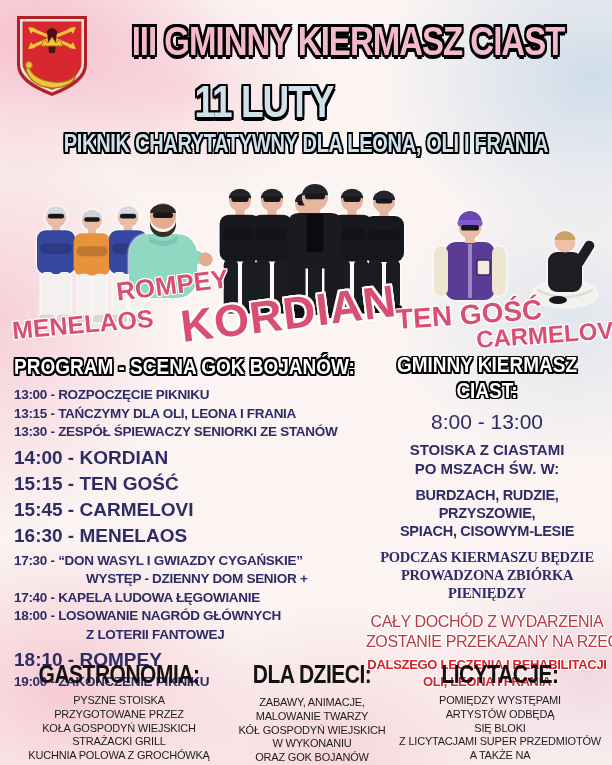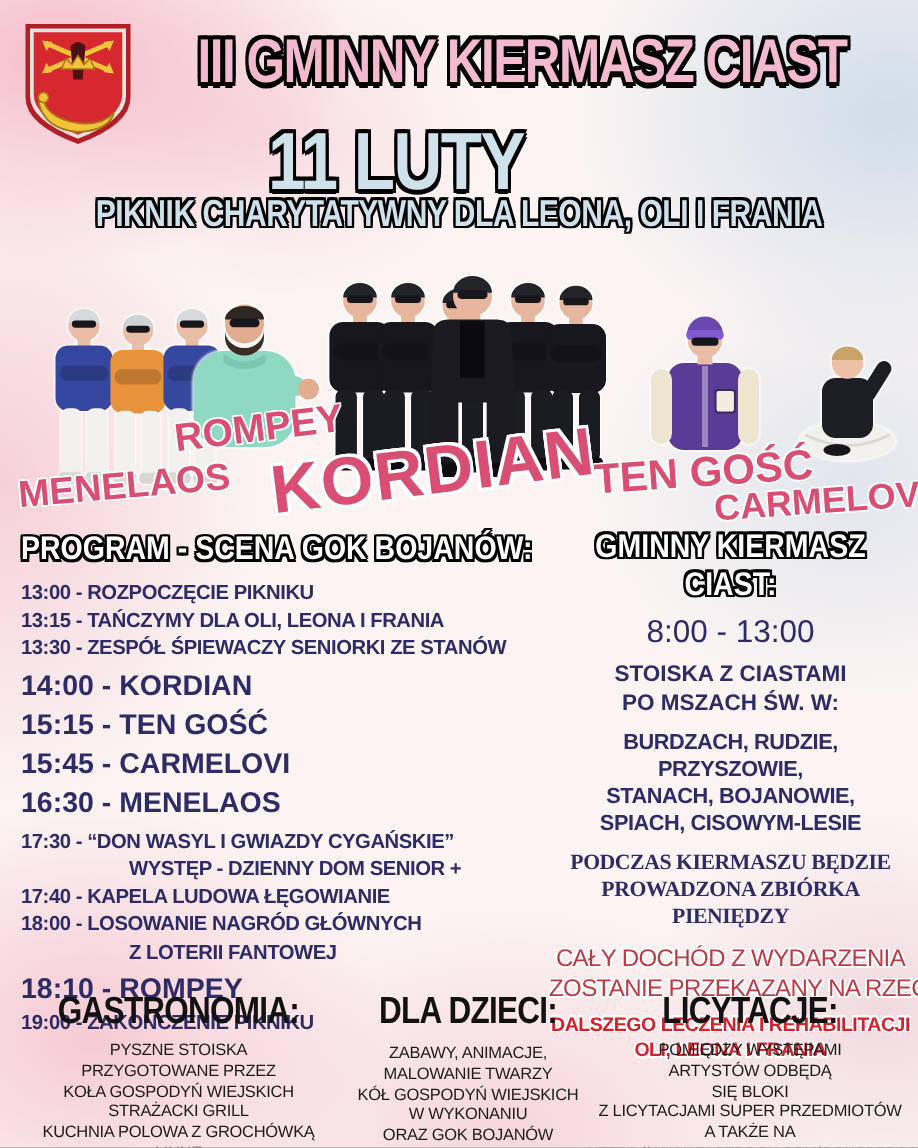--- a/index.html
+++ b/index.html
@@ -21,21 +21,21 @@
   .oB{ text-shadow:-2px -2px 0 #000,-2px 0 0 #000,-2px 2px 0 #000,0 -2px 0 #000,0 2px 0 #000,2px -2px 0 #000,2px 0 0 #000,2px 2px 0 #000,0 3px 0 #000; }
   .oBs{ text-shadow:-1.5px -1.5px 0 #000,-1.5px 0 0 #000,-1.5px 1.5px 0 #000,0 -1.5px 0 #000,0 1.5px 0 #000,1.5px -1.5px 0 #000,1.5px 0 0 #000,1.5px 1.5px 0 #000; }
   .oW{ text-shadow:-2px -2px 0 #fff,-2px 0 0 #fff,-2px 2px 0 #fff,0 -2px 0 #fff,0 2px 0 #fff,2px -2px 0 #fff,2px 0 0 #fff,2px 2px 0 #fff; }
   .oWs{ text-shadow:-1px -1px 0 #fff,-1px 0 0 #fff,-1px 1px 0 #fff,0 -1px 0 #fff,0 1px 0 #fff,1px -1px 0 #fff,1px 0 0 #fff,1px 1px 0 #fff; }
 
   .crest{position:absolute;left:14px;top:13px;width:76px;height:86px;}
   .hdr-title{position:absolute;left:92px;top:22px;width:512px;text-align:center;
     font-size:33px;font-weight:bold;letter-spacing:-1px;color:#f3b9cf;}
   .hdr-title span{display:inline-block;transform:scaleY(1.25);}
   .hdr-date{position:absolute;left:0;top:82px;width:528px;text-align:center;
-    font-size:45px;font-weight:bold;letter-spacing:-1px;color:#cfe2ec;}
+    font-size:37px;font-weight:bold;letter-spacing:-1px;color:#cfe2ec;}
   .hdr-date span{display:inline-block;transform:scaleY(1.2);}
   .hdr-sub{position:absolute;left:0;top:132px;width:572px;text-align:center;
     font-size:20px;font-weight:bold;letter-spacing:-0.3px;color:#cfe2ec;margin-left:20px;}
   .hdr-sub span{display:inline-block;transform:scaleY(1.25);}
 
   .artists{position:absolute;left:0;top:168px;width:612px;height:185px;}
   .band{filter:drop-shadow(0 0 1px #fff) drop-shadow(0 0 1px #fff);}
   .fA{--skin:#e9bda6;--hair:#d8dbde;--top:#35479e;--pants:#f3f1ef;--shoe:#d9d7d4;}
   .fB{--skin:#e9bda6;--hair:#cfd2d6;--top:#e8923c;--pants:#f3f1ef;--shoe:#d9d7d4;}
   .fK{--skin:#e6b69e;--hair:#23232a;--top:#17171d;--pants:#1b1b22;--shoe:#0e0e12;}
@@ -206,21 +206,20 @@
       <div class="prog-row">19:00 - ZAKOŃCZENIE PIKNIKU</div>
     </div>
   </div>
 
   <div class="col-right">
     <div class="sec-hdr oBs"><span>GMINNY KIERMASZ CIAST:</span></div>
     <div class="kr-hours">8:00 - 13:00</div>
     <div class="kr-line mt6">STOISKA Z CIASTAMI</div>
     <div class="kr-line">PO MSZACH ŚW. W:</div>
     <div class="kr-vill mt8">BURDZACH, RUDZIE, PRZYSZOWIE,</div>
-    <div class="kr-vill">STANACH, BOJANOWIE,</div>
     <div class="kr-vill">SPIACH, CISOWYM-LESIE</div>
     <div class="kr-col mt8">PODCZAS KIERMASZU BĘDZIE</div>
     <div class="kr-col">PROWADZONA ZBIÓRKA PIENIĘDZY</div>
     <div class="kr-red1 oWs mt10">CAŁY DOCHÓD Z WYDARZENIA</div>
     <div class="kr-red1 oWs">ZOSTANIE PRZEKAZANY NA RZECZ</div>
     <div class="kr-red2 oWs mt4">DALSZEGO LECZENIA I REHABILITACJI</div>
     <div class="kr-red2 oWs">OLI, LEONA I FRANIA</div>
   </div>
 
   <div class="foot-col fc1">

